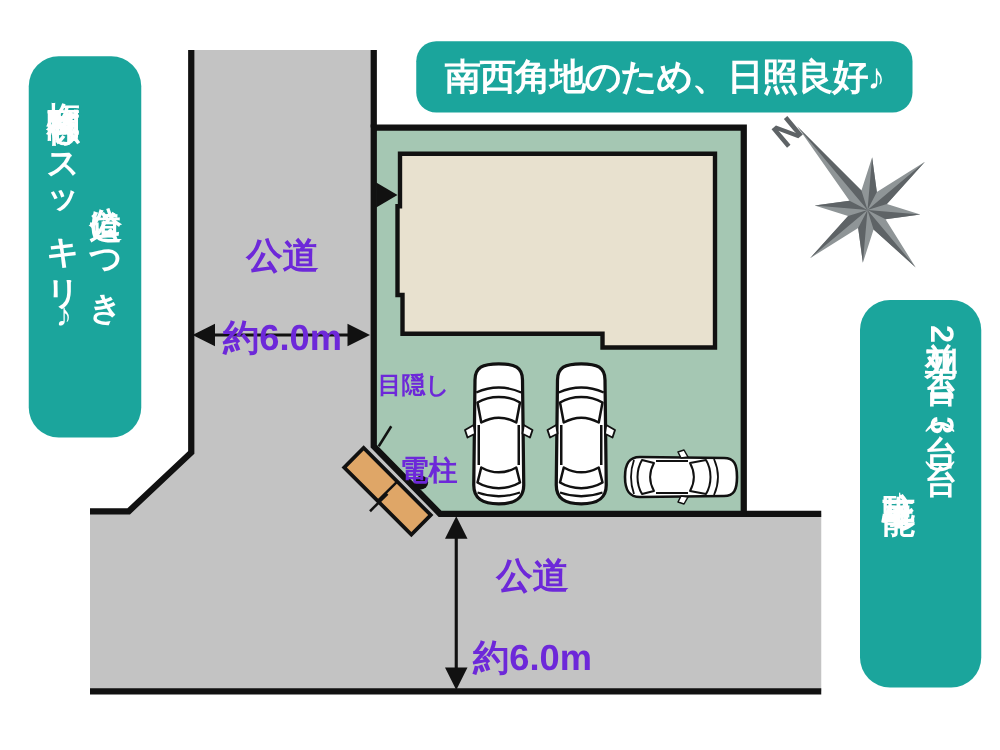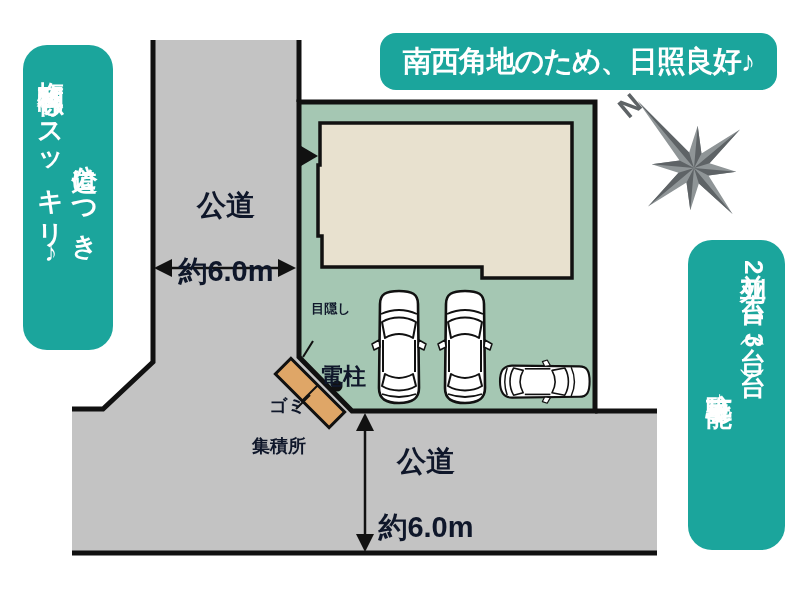--- a/index.html
+++ b/index.html
@@ -1,32 +1,32 @@
 <!DOCTYPE html>
 <html><head>
 <meta charset="utf-8">
 <style>
   html,body{margin:0;padding:0;background:#ffffff;}
   #stage{
     position:relative;width:800px;height:600px;overflow:hidden;background:#ffffff;
     font-family:"Liberation Sans","DejaVu Sans",sans-serif;color:#111111;
   }
   #plan-svg{position:absolute;left:0;top:0;}
-  .lbl{position:absolute;color:#0f172a;font-weight:bold;white-space:pre-line;}
+  .lbl{position:absolute;color:#6d28d9;font-weight:bold;white-space:pre-line;}
   #building-label{left:322px;top:168px;width:248px;text-align:center;font-size:50px;letter-spacing:2px;}
   #left-road-label{left:153px;top:189px;width:146px;text-align:center;font-size:29px;line-height:33px;}
   #bottom-road-label{left:353px;top:445px;width:146px;text-align:center;font-size:29px;line-height:33px;}
-  #fence-label{left:297px;top:299px;width:68px;text-align:center;font-size:13px;line-height:19px;}
+  #fence-label{left:297px;top:299px;width:68px;text-align:center;font-size:19px;line-height:19px;}
   #pole-label{left:320px;top:361px;font-size:23px;}
   #garbage-label{left:240px;top:396px;width:66px;text-align:right;font-size:18px;line-height:20px;}
   #compass-n{left:620px;top:90px;font-size:28px;color:#5e6366;transform:rotate(-40deg);}
   .banner{
     position:absolute;left:333px;top:33px;width:397px;height:57px;
     background:#1ba59c;border-radius:16px;display:flex;align-items:center;justify-content:center;
-    color:#ffffff;font-weight:bold;font-size:29px;letter-spacing:-1px;margin-left:47px;
+    color:#ffffff;font-weight:bold;font-size:29px;letter-spacing:-1px;
   }
   .vbadge{
     position:absolute;background:#1ba59c;border-radius:24px;color:#ffffff;font-weight:bold;
     display:flex;flex-direction:row;justify-content:center;gap:4px;
   }
   .vcol{writing-mode:vertical-rl;text-orientation:mixed;font-size:26px;letter-spacing:3px;line-height:30px;}
   #left-badge{left:23px;top:45px;width:90px;height:305px;}
   #left-badge .second{align-self:flex-start;padding-top:16px;}
   #left-badge .first{align-self:center;}
   #right-badge{left:688px;top:240px;width:97px;height:310px;}
@@ -118,18 +118,16 @@
     <span>約6.0m</span></div>
 
   <div class="lbl" id="bottom-road-label"><span>公道</span><br>
     <span>約6.0m</span></div>
 
   <div class="lbl" id="fence-label"><span>目隠し</span><br>
     </div>
 
   <div class="lbl" id="pole-label">電柱</div>
 
-  <div class="lbl" id="garbage-label"><span>ゴミ</span><br>
-    <span>集積所</span></div>
 
   <div class="lbl" id="compass-n">N</div>
 
 </div>
 
 </body></html>

